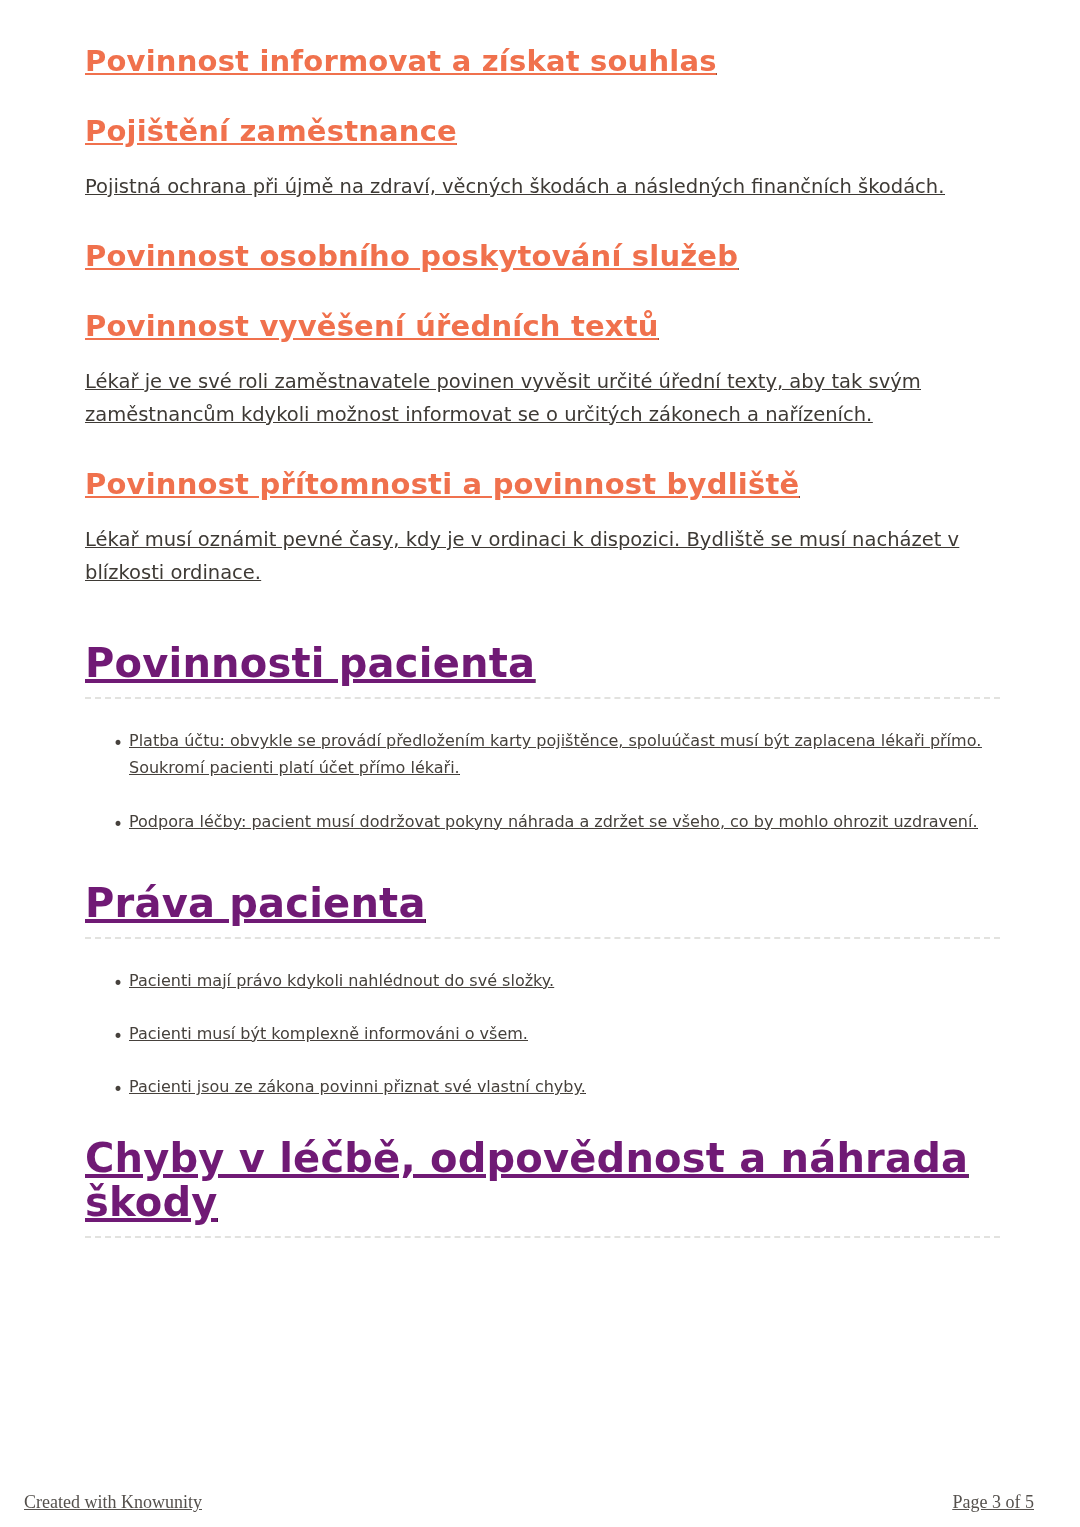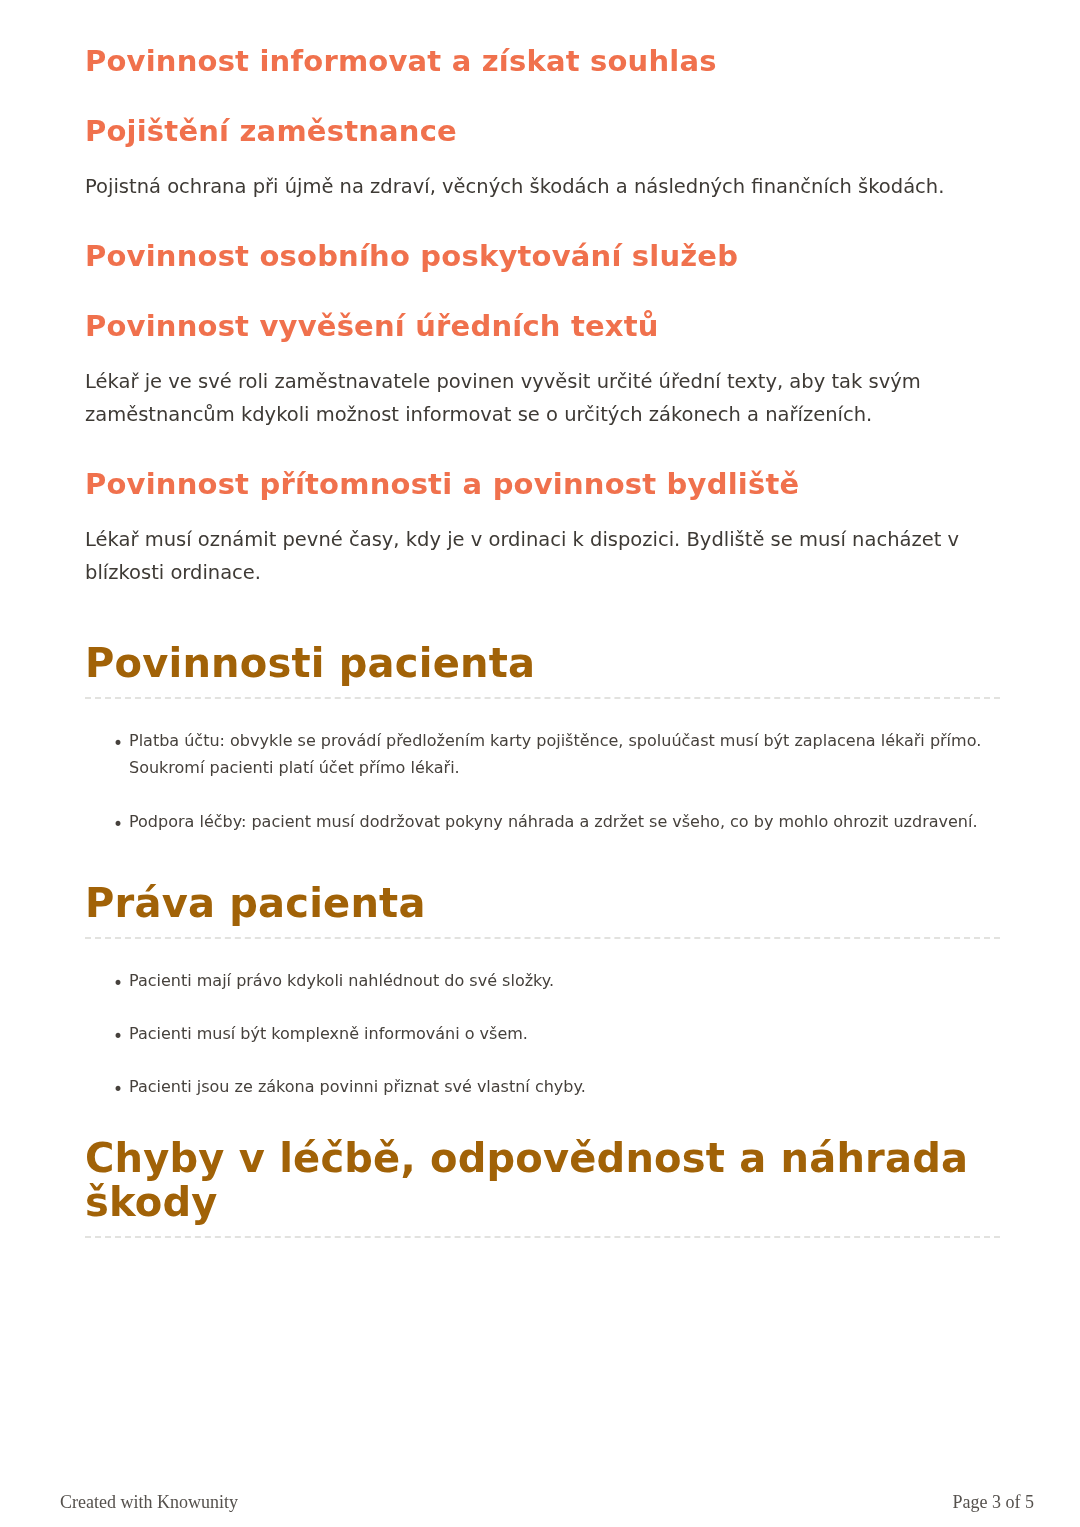--- a/index.html
+++ b/index.html
@@ -1,15 +1,15 @@
 <!DOCTYPE html>
 <html><head>
 <meta charset="utf-8">
 <style>
-  * { margin: 0; padding: 0; box-sizing: border-box; }
+  * { margin: 0; padding: 0; box-sizing: border-box; text-decoration: underline; }
   html, body { background: #ffffff; }
   .page {
     position: relative;
     width: 1080px;
     height: 1527px;
     background: #ffffff;
     font-family: "DejaVu Sans", "Liberation Sans", sans-serif;
     overflow: hidden;
   }
   .content {
@@ -24,21 +24,21 @@
     margin: 38px 0 22px 0;
   }
   h2.sec-heading.first { margin-top: 0; }
   p.sec-body {
     color: #3e3a35;
     font-size: 19.5px;
     line-height: 1.7;
     margin: 0;
   }
   h1.major-heading {
-    color: #a16207;
+    color: #701a75;
     font-size: 40px;
     font-weight: 700;
     line-height: 1.1;
     letter-spacing: 0.2px;
     margin: 52px 0 0 0;
     max-width: 900px;
   }
   h1.mh2 { margin-top: 46px; }
   h1.mh3 { margin-top: 36px; }
   .dotted-divider {
@@ -68,21 +68,21 @@
     line-height: 1.95;
   }
   .footer {
     position: absolute;
     left: 0;
     right: 0;
     bottom: 14px;
     display: flex;
     justify-content: space-between;
     align-items: baseline;
-    padding: 0 46px 0 60px;
+    padding: 0 46px 0 24px;
     font-family: "Liberation Serif", "DejaVu Serif", serif;
     font-size: 18px;
     color: #55514d;
   }
 </style>
 </head>
 <body>
 
 <div class="page">
   <div class="content">

